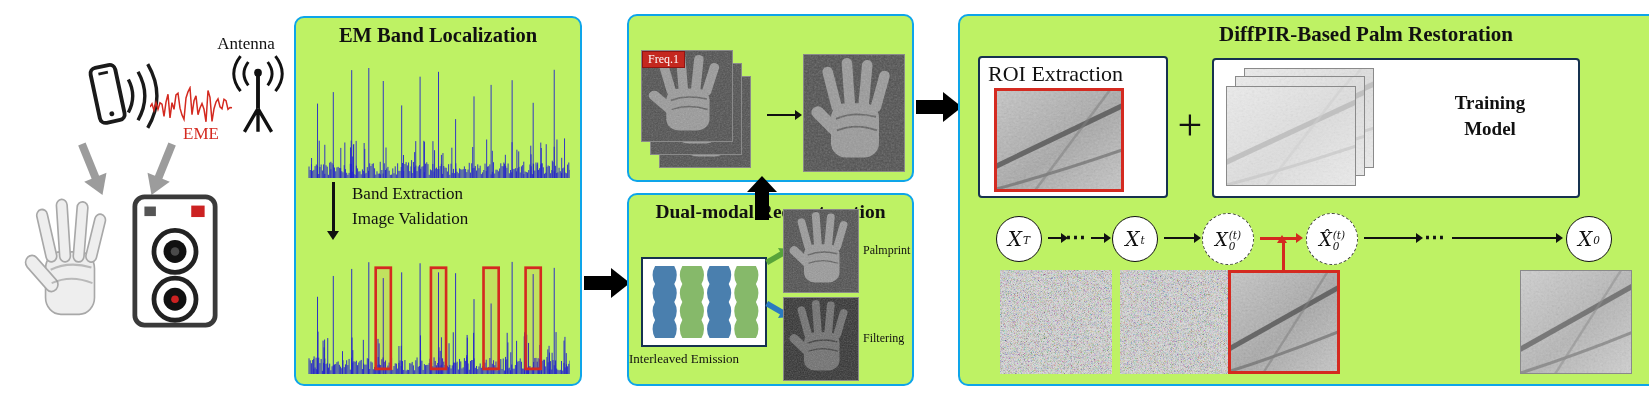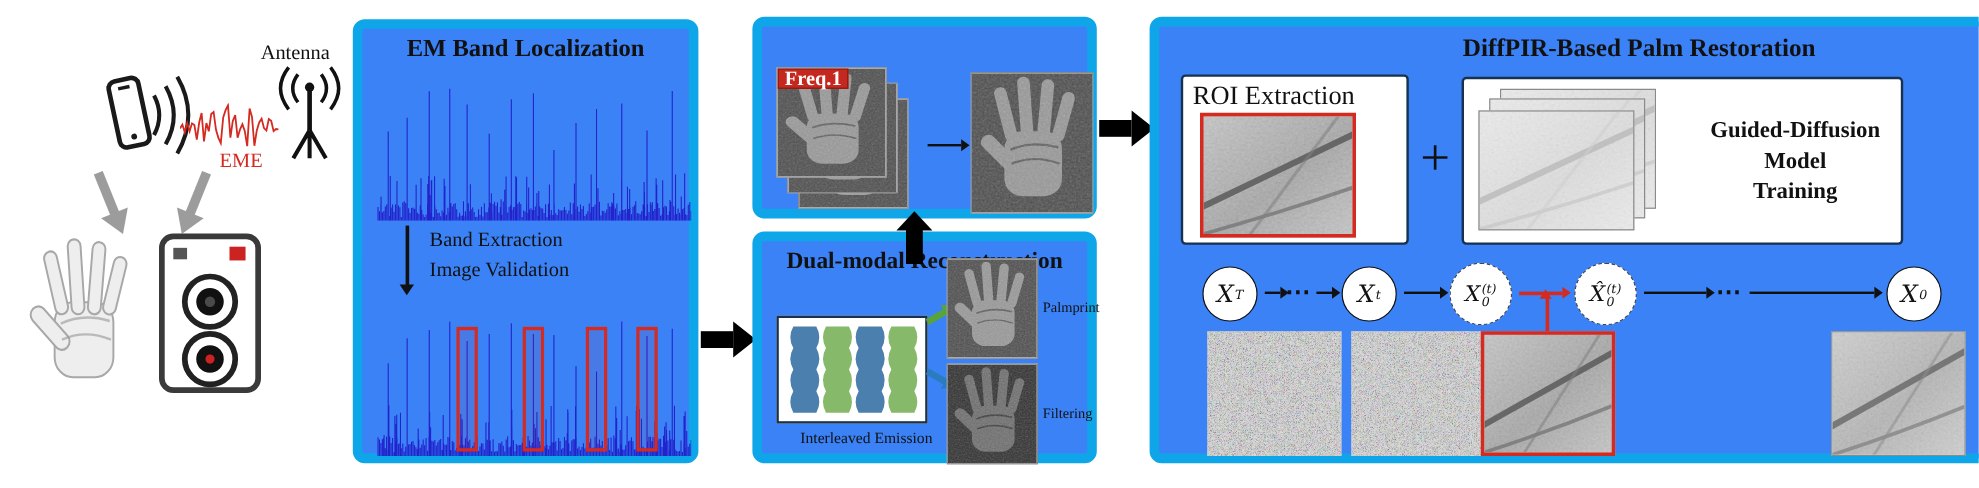--- a/index.html
+++ b/index.html
@@ -1,29 +1,29 @@
 <!DOCTYPE html>
 <html><head>
 <meta charset="utf-8">
 <style>
   *{margin:0;padding:0;box-sizing:border-box}
   html,body{background:#fff}
   #canvas{position:relative;width:1649px;height:407px;background:#fff;
           font-family:"Liberation Serif",serif;color:#111;overflow:hidden}
   .abs{position:absolute}
-  .panel{position:absolute;border:8px solid #0ea5e9;border-radius:10px;background:#3b82f6}
+  .panel{position:absolute;border:2px solid #0ea5e9;border-radius:10px;background:#bef264}
   .panel2{position:absolute;border:2.5px solid #16324f;background:#fff}
   .btitle{position:absolute;left:0;right:0;text-align:center;font-weight:bold;font-size:20.5px}
   .lbl{position:absolute;font-weight:normal;white-space:nowrap}
   .tile{position:absolute;overflow:hidden;background:#ddd}
   .tile.bordered{border:1px solid #8a8a8a}
   .tile.redborder{border:3px solid #d42a20;background:#c9c9c9}
   .fill{position:absolute;left:0;top:0;right:0;bottom:0}
-  .freq-tag{position:absolute;left:0;top:0;background:#c4281f;color:#fff;font-weight:bold;
-            font-size:17px;padding:0 5px;line-height:15px;border:1px solid #8e1410;z-index:4}
+  .freq-tag{position:absolute;left:0;top:0;background:#c4281f;color:#fff;font-weight:normal;
+            font-size:12px;padding:0 5px;line-height:15px;border:1px solid #8e1410;z-index:4}
   
   .thick-r{position:absolute;width:46px;height:30px}
   .thick-r::before{content:"";position:absolute;left:0;top:8px;width:27px;height:14px;background:#000}
   .thick-r::after{content:"";position:absolute;left:27px;top:0;width:0;height:0;
                   border-left:19px solid #000;border-top:15px solid transparent;border-bottom:15px solid transparent}
   .thick-u{position:absolute;width:30px;height:44px;z-index:6}
   .thick-u::before{content:"";position:absolute;left:8px;top:15px;width:14px;height:29px;background:#000}
   .thick-u::after{content:"";position:absolute;left:0;top:0;width:0;height:0;
                   border-bottom:16px solid #000;border-left:15px solid transparent;border-right:15px solid transparent}
   .harrow{position:absolute;height:2.2px;background:#111}
@@ -254,21 +254,21 @@
     <div class="panel2" style="left:12px;top:62px;width:126px;height:90px">
       <div class="fill">
           <svg viewBox="0 0 121 86" preserveAspectRatio="none" style="width:100%;height:100%;display:block">
             <path d="M12,7 q-5,9 0,18 q-5,9 0,18 q-5,9 0,18 q-5,9 0,18 l19,0 q5,-9 0,-18 q5,-9 0,-18 q5,-9 0,-18 q5,-9 0,-18 z" fill="#4a7fae"></path>
             <path d="M39,7 q-5,9 0,18 q-5,9 0,18 q-5,9 0,18 q-5,9 0,18 l19,0 q5,-9 0,-18 q5,-9 0,-18 q5,-9 0,-18 q5,-9 0,-18 z" fill="#86b96a"></path>
             <path d="M66,7 q-5,9 0,18 q-5,9 0,18 q-5,9 0,18 q-5,9 0,18 l19,0 q5,-9 0,-18 q5,-9 0,-18 q5,-9 0,-18 q5,-9 0,-18 z" fill="#4a7fae"></path>
             <path d="M93,7 q-5,9 0,18 q-5,9 0,18 q-5,9 0,18 q-5,9 0,18 l19,0 q5,-9 0,-18 q5,-9 0,-18 q5,-9 0,-18 q5,-9 0,-18 z" fill="#86b96a"></path>
           </svg>
         </div>
     </div>
-    <div class="lbl" style="left:12px;top:156px;width:150px;text-align:center;font-size:13px">Interleaved Emission</div>
+    <div class="lbl" style="left:0px;top:156px;width:150px;text-align:left;font-size:13px">Interleaved Emission</div>
 
     <svg class="icon-svg" style="left:134px;top:52px;width:30px;height:18px;transform:rotate(-30deg)" viewBox="0 0 30 18">
       <line x1="2" y1="9" x2="20" y2="9" stroke="#58a43a" stroke-width="5.5"></line>
       <polygon points="19,2 19,16 29,9" fill="#58a43a"></polygon>
     </svg>
     <svg class="icon-svg" style="left:134px;top:106px;width:30px;height:18px;transform:rotate(30deg)" viewBox="0 0 30 18">
       <line x1="2" y1="9" x2="20" y2="9" stroke="#2b7bc0" stroke-width="5.5"></line>
       <polygon points="19,2 19,16 29,9" fill="#2b7bc0"></polygon>
     </svg>
 
@@ -406,23 +406,22 @@
               </filter>
             </defs>
             <rect width="100" height="100" fill="url(#cg12)"></rect>
             <rect width="100" height="100" filter="url(#cf12)" opacity="0.18"></rect>
             <path d="M-6,80 Q40,52 106,12" stroke="#b9b9b9" stroke-width="5" fill="none" opacity="0.8"></path>
             <path d="M-6,102 Q52,82 106,58" stroke="#c4c4c4" stroke-width="3" fill="none" opacity="0.65"></path>
             <path d="M28,106 Q56,58 94,-6" stroke="#cecece" stroke-width="2.2" fill="none" opacity="0.55"></path>
           </svg>
         </div>
       <div class="guided-text" style="left:192px;top:30px;width:168px">
-        <div>Guided-Diffusion</div>
+        <div>Training</div>
         <div>Model</div>
-        <div>Training</div>
       </div>
     </div>
 
     <div class="circle" style="left:36px;top:200px">
       <span class="math">
           <i>X</i>
           <span class="stack">
             <span class="msub">T</span>
           </span>
         </span>

